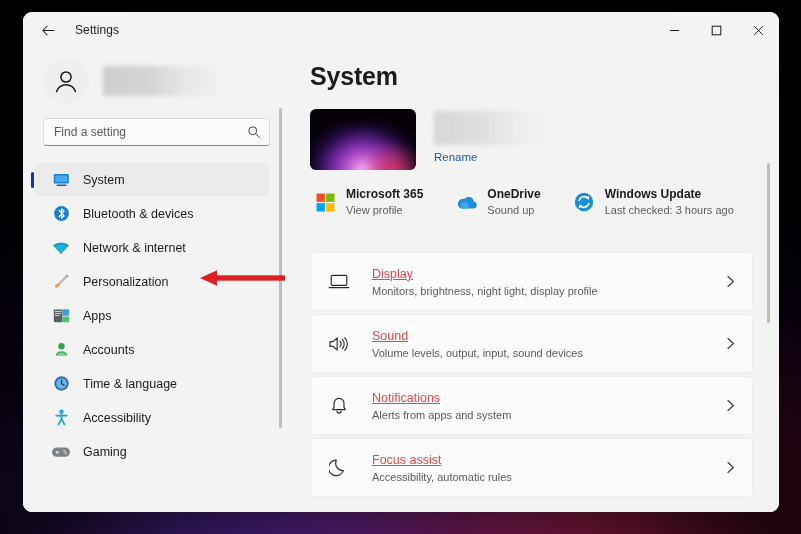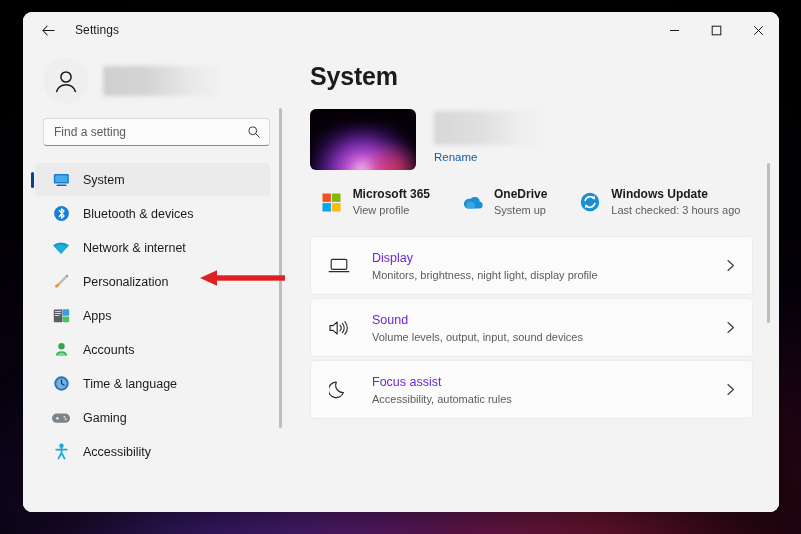--- a/index.html
+++ b/index.html
@@ -285,22 +285,21 @@
     display: inline-block;
     margin-top: 6px;
     font-size: 11.5px;
     color: #1b5ba8;
     cursor: pointer;
   }
 
   
   .status-row {
     display: flex;
-    margin-bottom: 16px;
-    justify-content: center;
+    margin-bottom: 32px;
   }
   .status-card {
     display: flex;
     align-items: center;
     cursor: pointer;
     border-radius: 5px;
     padding: 3px 6px 3px 3px;
   }
   .status-card + .status-card { margin-left: 22px; }
   .status-icon {
@@ -336,21 +335,22 @@
   }
   .setting-icon {
     width: 28px; height: 24px;
     flex: 0 0 28px;
     display: flex; align-items: center; justify-content: center;
     margin-right: 19px;
   }
   .setting-text { flex: 1 1 auto; line-height: 1.3; }
   .setting-title {
     font-size: 12.5px;
-    color: #6d28d9;
+    color: #ef4444;
+    text-decoration: underline;
   }
   .setting-sub {
     font-size: 11px;
     color: #5c5c5c;
     margin-top: 2px;
   }
   .chev {
     flex: 0 0 14px;
     display: flex; align-items: center; justify-content: center;
     color: #3c3c3c;
@@ -508,38 +508,38 @@
                 <circle cx="8.5" cy="8.5" r="7.2" fill="#2b6fb8"></circle>
                 <circle cx="8.5" cy="8.5" r="5.2" fill="#6fb4e6"></circle>
                 <path d="M8.5 4.9 V8.6 L11.2 10.2" fill="none" stroke="#17365c" stroke-width="1.2" stroke-linecap="round" stroke-linejoin="round"></path>
               </svg>
             </span>
             <span class="nav-label">Time &amp; language</span>
           </div>
 
           <div class="nav-item">
             <span class="nav-icon">
+              <svg width="15" height="17" viewBox="0 0 15 17">
+                <circle cx="7.5" cy="2.8" r="2.2" fill="#19a5e0"></circle>
+                <path d="M7.5 5.4 V10 M2.2 6.6 H12.8 M7.5 10 L4.4 15.6 M7.5 10 L10.6 15.6" fill="none" stroke="#19a5e0" stroke-width="1.7" stroke-linecap="round"></path>
+              </svg>
+            </span>
+            <span class="nav-label">Accessibility</span>
+          </div>
+
+          <div class="nav-item">
+            <span class="nav-icon">
               <svg width="18" height="14" viewBox="0 0 18 14">
                 <path d="M4.6 2.6 h8.8 a4.6 4.6 0 0 1 0 9.2 H4.6 a4.6 4.6 0 0 1 0 -9.2 Z" fill="#7e8387"></path>
                 <circle cx="5.4" cy="7.2" r="1.5" fill="#d8dbdd"></circle>
                 <circle cx="12.4" cy="6" r="1.05" fill="#d8dbdd"></circle>
                 <circle cx="13.7" cy="8.2" r="1.05" fill="#d8dbdd"></circle>
               </svg>
             </span>
             <span class="nav-label">Gaming</span>
-          </div>
-
-          <div class="nav-item">
-            <span class="nav-icon">
-              <svg width="15" height="17" viewBox="0 0 15 17">
-                <circle cx="7.5" cy="2.8" r="2.2" fill="#19a5e0"></circle>
-                <path d="M7.5 5.4 V10 M2.2 6.6 H12.8 M7.5 10 L4.4 15.6 M7.5 10 L10.6 15.6" fill="none" stroke="#19a5e0" stroke-width="1.7" stroke-linecap="round"></path>
-              </svg>
-            </span>
-            <span class="nav-label">Accessibility</span>
           </div>
 
         </div>
 
         <div class="sidebar-scrollbar"></div>
       </div>
 
       <div class="main">
 
         <div class="page-title">System</div>
@@ -575,21 +575,21 @@
           <div class="status-card">
             <span class="status-icon">
               <svg width="23" height="17" viewBox="0 0 23 17">
                 <path d="M6.4 14.6 h12.1 a3.6 3.6 0 0 0 0.3 -7.1 A5.3 5.3 0 0 0 9.3 5.1
                          A4.2 4.2 0 0 0 6.4 14.6 Z" fill="#1a8fd4"></path>
                 <path d="M6.4 14.6 h6.4 a4 4 0 0 0 -1.1 -6.4 A4.2 4.2 0 0 0 6.4 14.6 Z" fill="#3aa8e8"></path>
               </svg>
             </span>
             <span class="status-text">
               <span class="status-title" style="display:block">OneDrive</span>
-              <span class="status-sub" style="display:block">System up</span>
+              <span class="status-sub" style="display:block">Sound up</span>
             </span>
           </div>
 
           <div class="status-card">
             <span class="status-icon">
               <svg width="20" height="20" viewBox="0 0 20 20">
                 <circle cx="10" cy="10" r="9.2" fill="#1a8fd4"></circle>
                 <path d="M5.2 8.4 A5.2 5.2 0 0 1 14.2 6.6" fill="none" stroke="#fff" stroke-width="1.6" stroke-linecap="round"></path>
                 <path d="M14.8 11.6 A5.2 5.2 0 0 1 5.8 13.4" fill="none" stroke="#fff" stroke-width="1.6" stroke-linecap="round"></path>
                 <path d="M14.9 3.6 L15 6.9 L11.8 6.6 Z" fill="#fff"></path>
@@ -636,20 +636,37 @@
               <span class="setting-title" style="display:block">Sound</span>
               <span class="setting-sub" style="display:block">Volume levels, output, input, sound devices</span>
             </span>
             <span class="chev">
               <svg width="11" height="13" viewBox="0 0 11 13">
                 <path d="M3 1.5 L8.4 6.5 L3 11.5" fill="none" stroke="#3c3c3c" stroke-width="1.15" stroke-linecap="round" stroke-linejoin="round"></path>
               </svg>
             </span>
           </div>
 
+          <div class="setting-row">
+            <span class="setting-icon">
+              <svg width="20" height="19" viewBox="0 0 20 19">
+                <path d="M10 2.4 a5 5 0 0 0 -5 5 v4 l-1.3 2.2 h12.6 L15 11.4 v-4 a5 5 0 0 0 -5 -5 Z" fill="none" stroke="#2b2b2b" stroke-width="1.15" stroke-linejoin="round"></path>
+                <path d="M8 15.1 a2 2 0 0 0 4 0" fill="none" stroke="#2b2b2b" stroke-width="1.15" stroke-linecap="round"></path>
+              </svg>
+            </span>
+            <span class="setting-text">
+              <span class="setting-title" style="display:block">Notifications</span>
+              <span class="setting-sub" style="display:block">Alerts from apps and system</span>
+            </span>
+            <span class="chev">
+              <svg width="11" height="13" viewBox="0 0 11 13">
+                <path d="M3 1.5 L8.4 6.5 L3 11.5" fill="none" stroke="#3c3c3c" stroke-width="1.15" stroke-linecap="round" stroke-linejoin="round"></path>
+              </svg>
+            </span>
+          </div>
 
           <div class="setting-row">
             <span class="setting-icon">
               <svg width="20" height="19" viewBox="0 0 20 19">
                 <path d="M14.4 12.6 A7.3 7.3 0 0 1 7.4 2.2 A7.7 7.7 0 1 0 14.4 12.6 Z" fill="none" stroke="#2b2b2b" stroke-width="1.15" stroke-linejoin="round"></path>
               </svg>
             </span>
             <span class="setting-text">
               <span class="setting-title" style="display:block">Focus assist</span>
               <span class="setting-sub" style="display:block">Accessibility, automatic rules</span>

